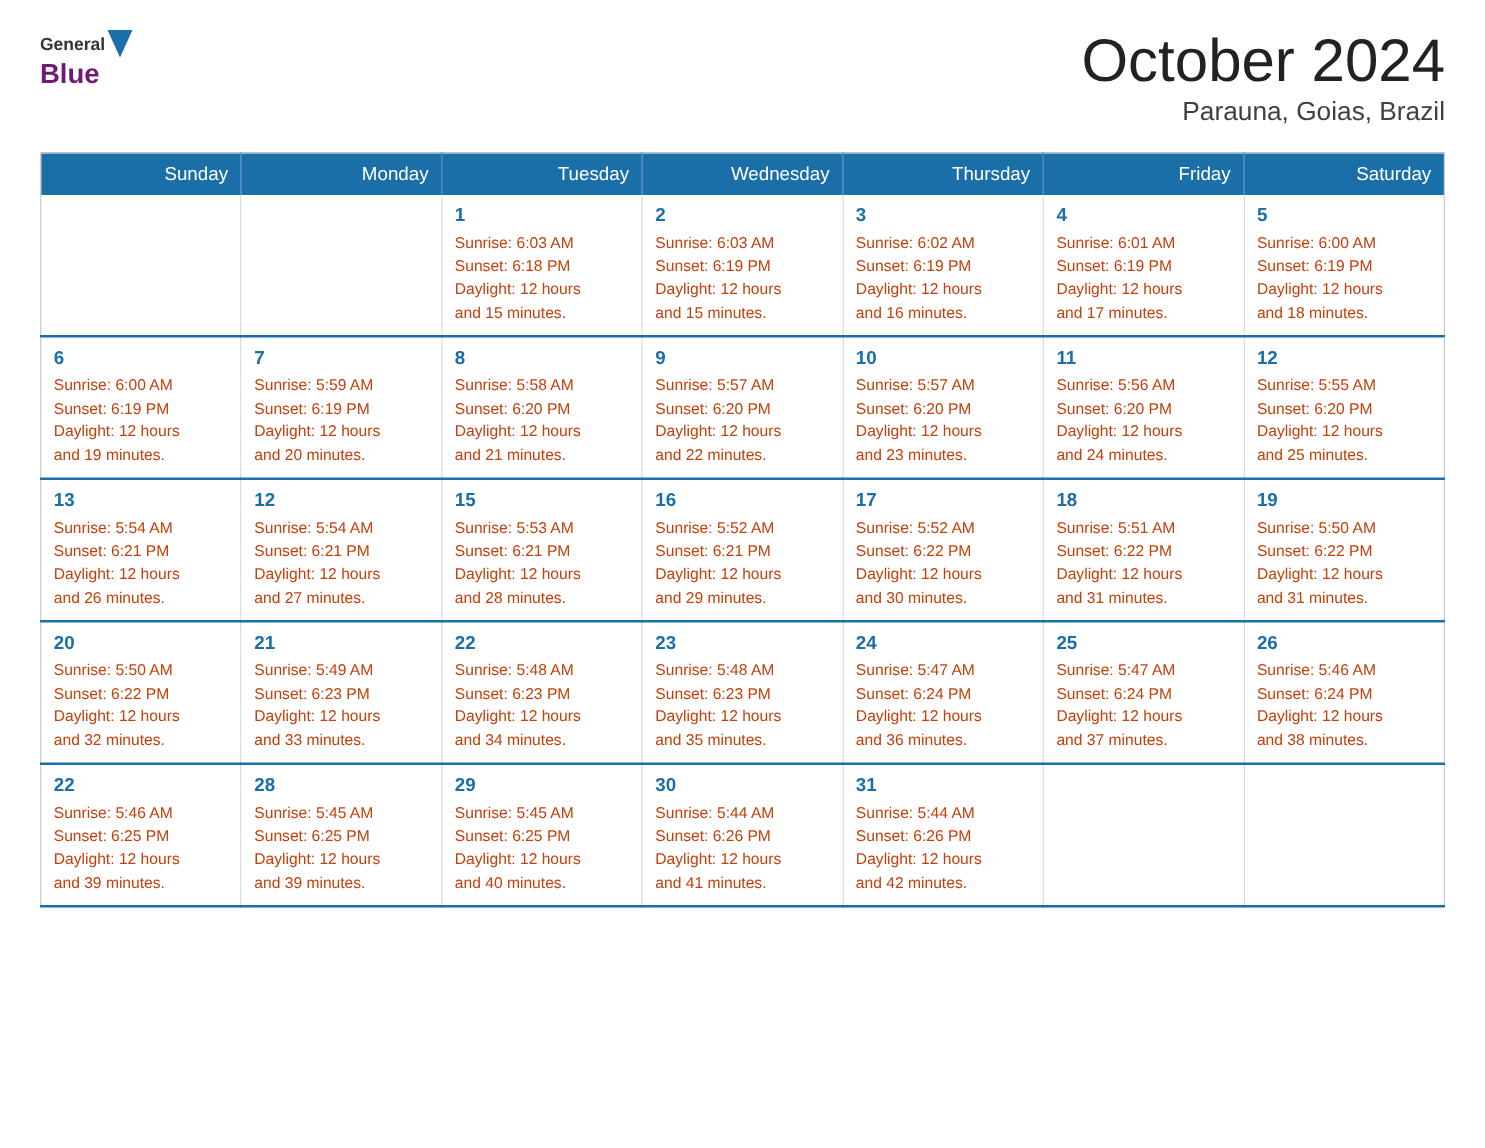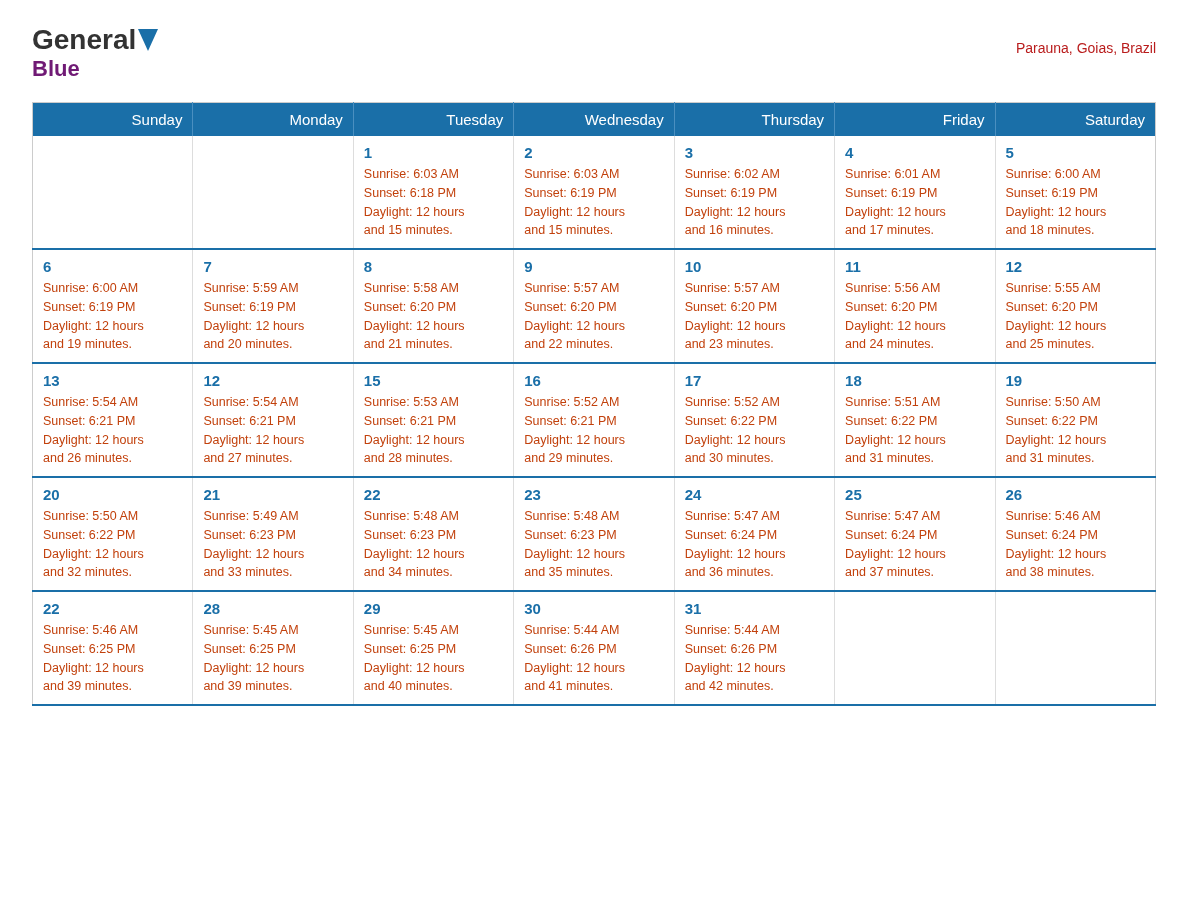--- a/index.html
+++ b/index.html
@@ -14,21 +14,21 @@
       display: flex;
       justify-content: space-between;
       align-items: flex-start;
       margin-bottom: 20px;
     }
     .logo {
       display: flex;
       align-items: center;
     }
     .logo-text-general {
-      font-size: 28px;
+      font-size: 14px;
       font-weight: bold;
       color: #333;
     }
     .logo-text-blue {
       font-size: 22px;
       font-weight: bold;
       color: #701a75;
     }
     .logo-wrapper {
       display: flex;
@@ -41,23 +41,23 @@
     .title-block {
       text-align: right;
     }
     .title-block h1 {
       font-size: 48px;
       font-weight: normal;
       color: #222;
       line-height: 1.1;
     }
     .title-block .subtitle {
-      font-size: 14px;
-      color: #b91c1c;
-      margin-top: 16px;
+      font-size: 21px;
+      color: #404040;
+      margin-top: 1px;
     }
     .calendar-table {
       width: 100%;
       border-collapse: collapse;
       border: 1px solid #ccc;
     }
     .calendar-table thead tr {
       background-color: #1a6fa8;
     }
     .calendar-table thead th {
@@ -112,20 +112,21 @@
         <svg width="20" height="22" viewBox="0 0 20 22" style="margin-left:2px; margin-top:0px;">
           <polygon points="0,0 20,0 10,22" fill="#1a6fa8"></polygon>
         </svg>
       </div>
       <div>
         <span class="logo-text-blue">Blue</span>
       </div>
     </div>
   </div>
   <div class="title-block">
+    <h1>October 2024</h1>
     <div class="subtitle">Parauna, Goias, Brazil</div>
   </div>
 </div>
 
 <table class="calendar-table">
   <thead>
     <tr>
       <th>Sunday</th>
       <th>Monday</th>
       <th>Tuesday</th>

